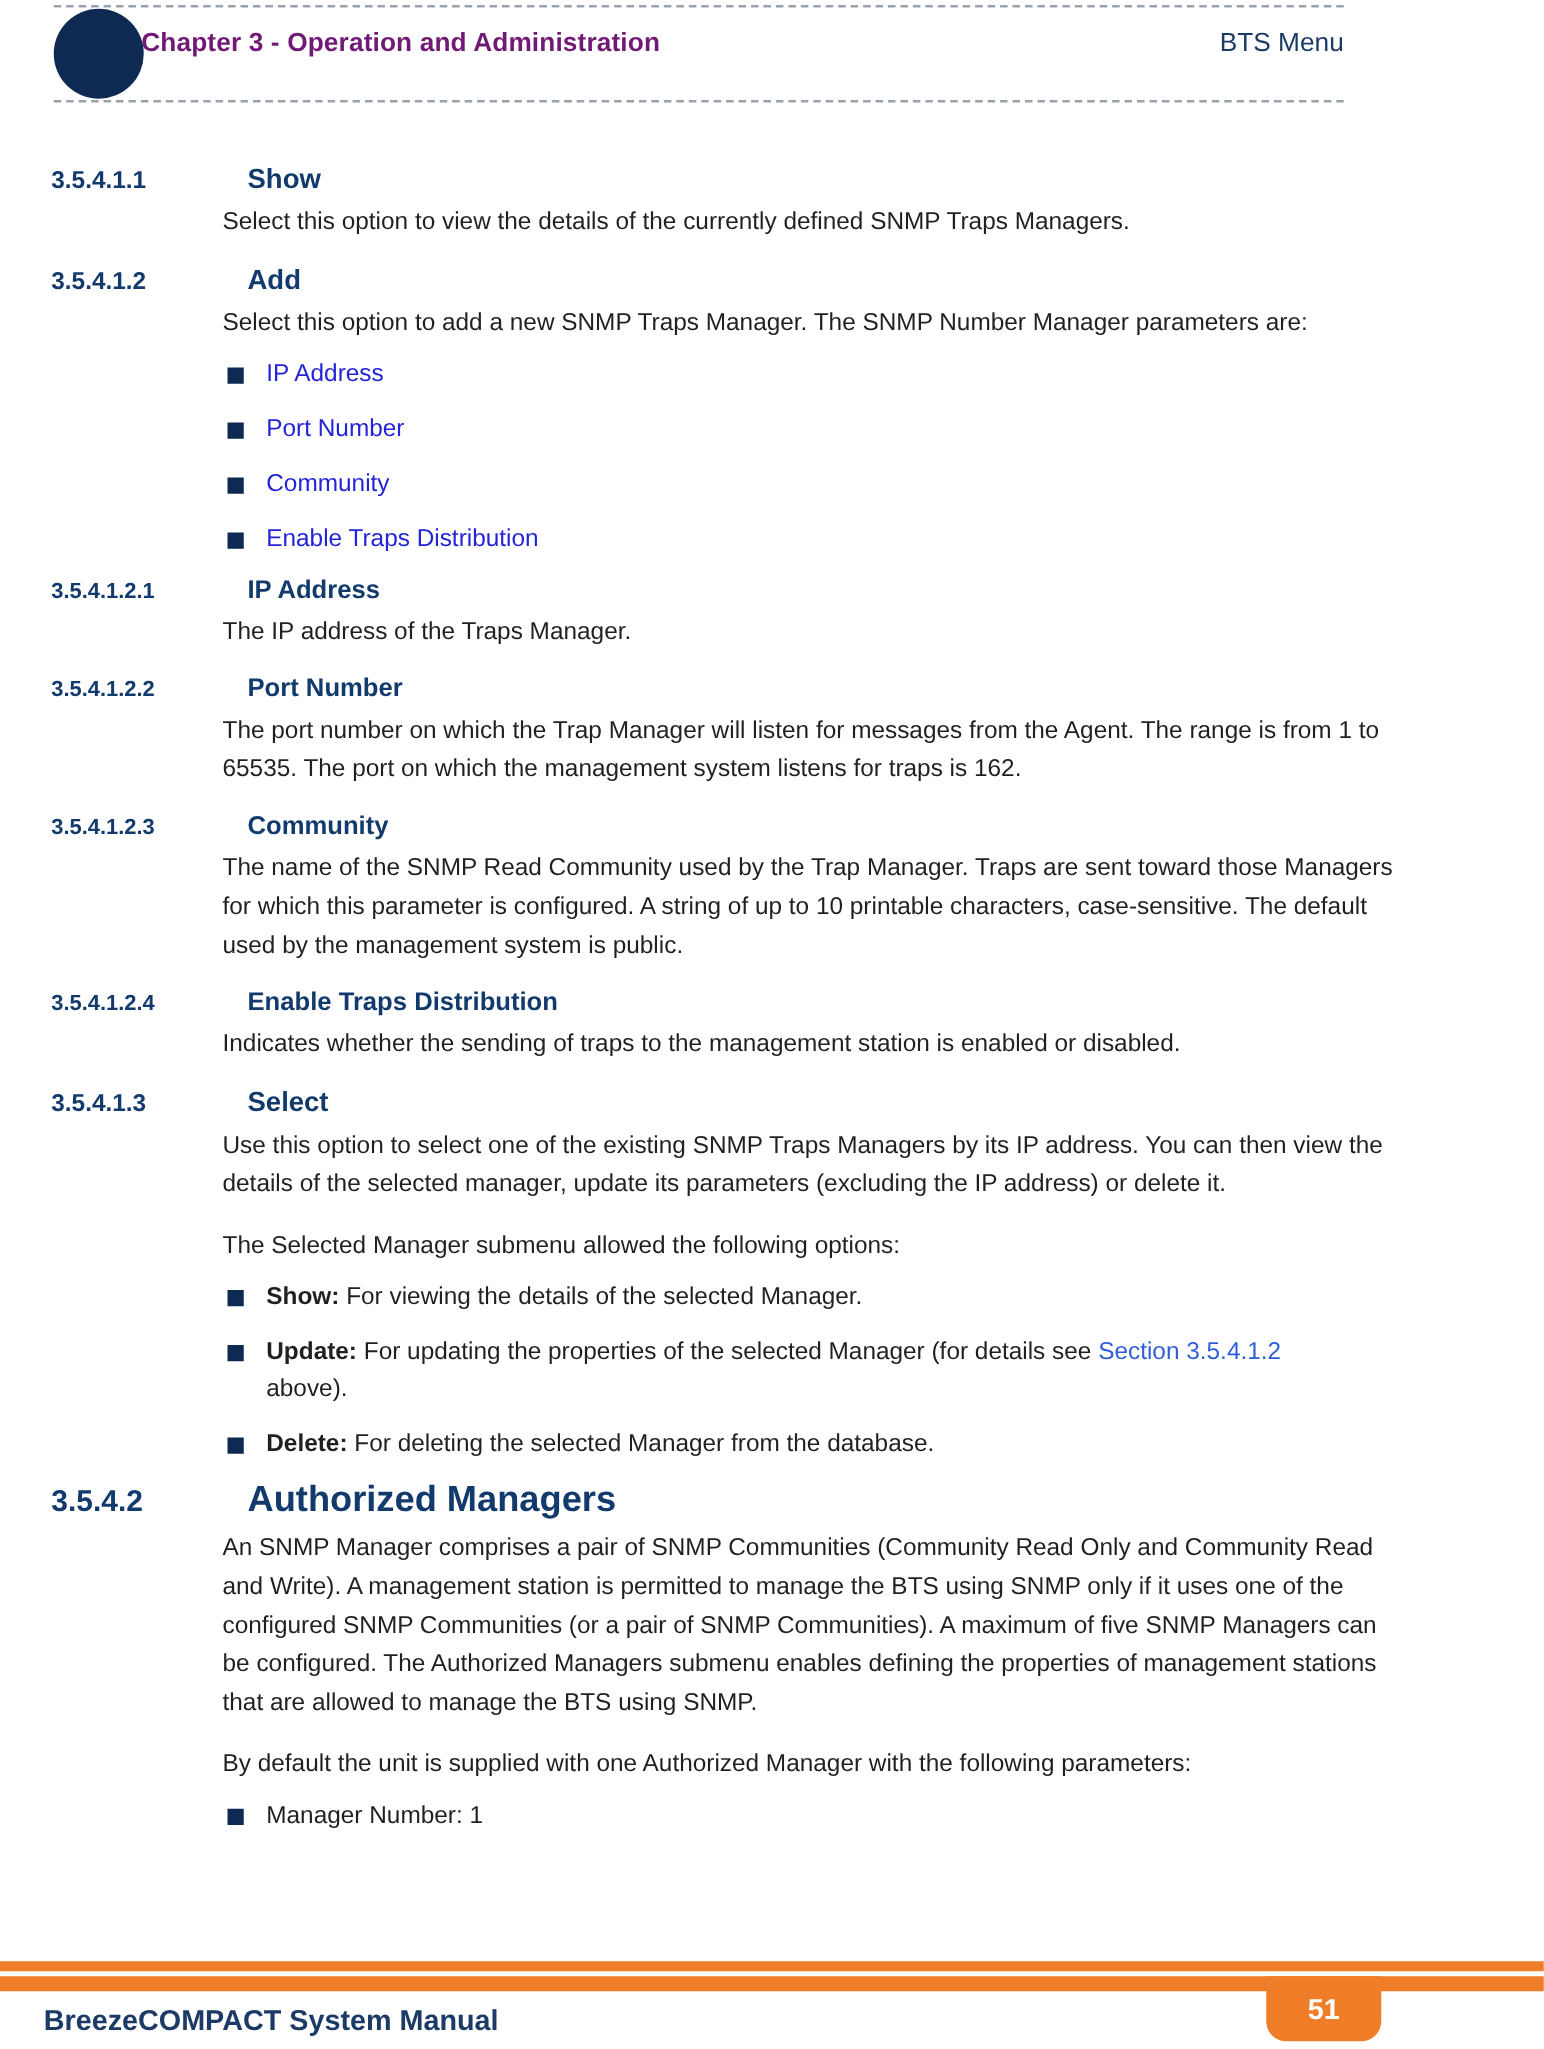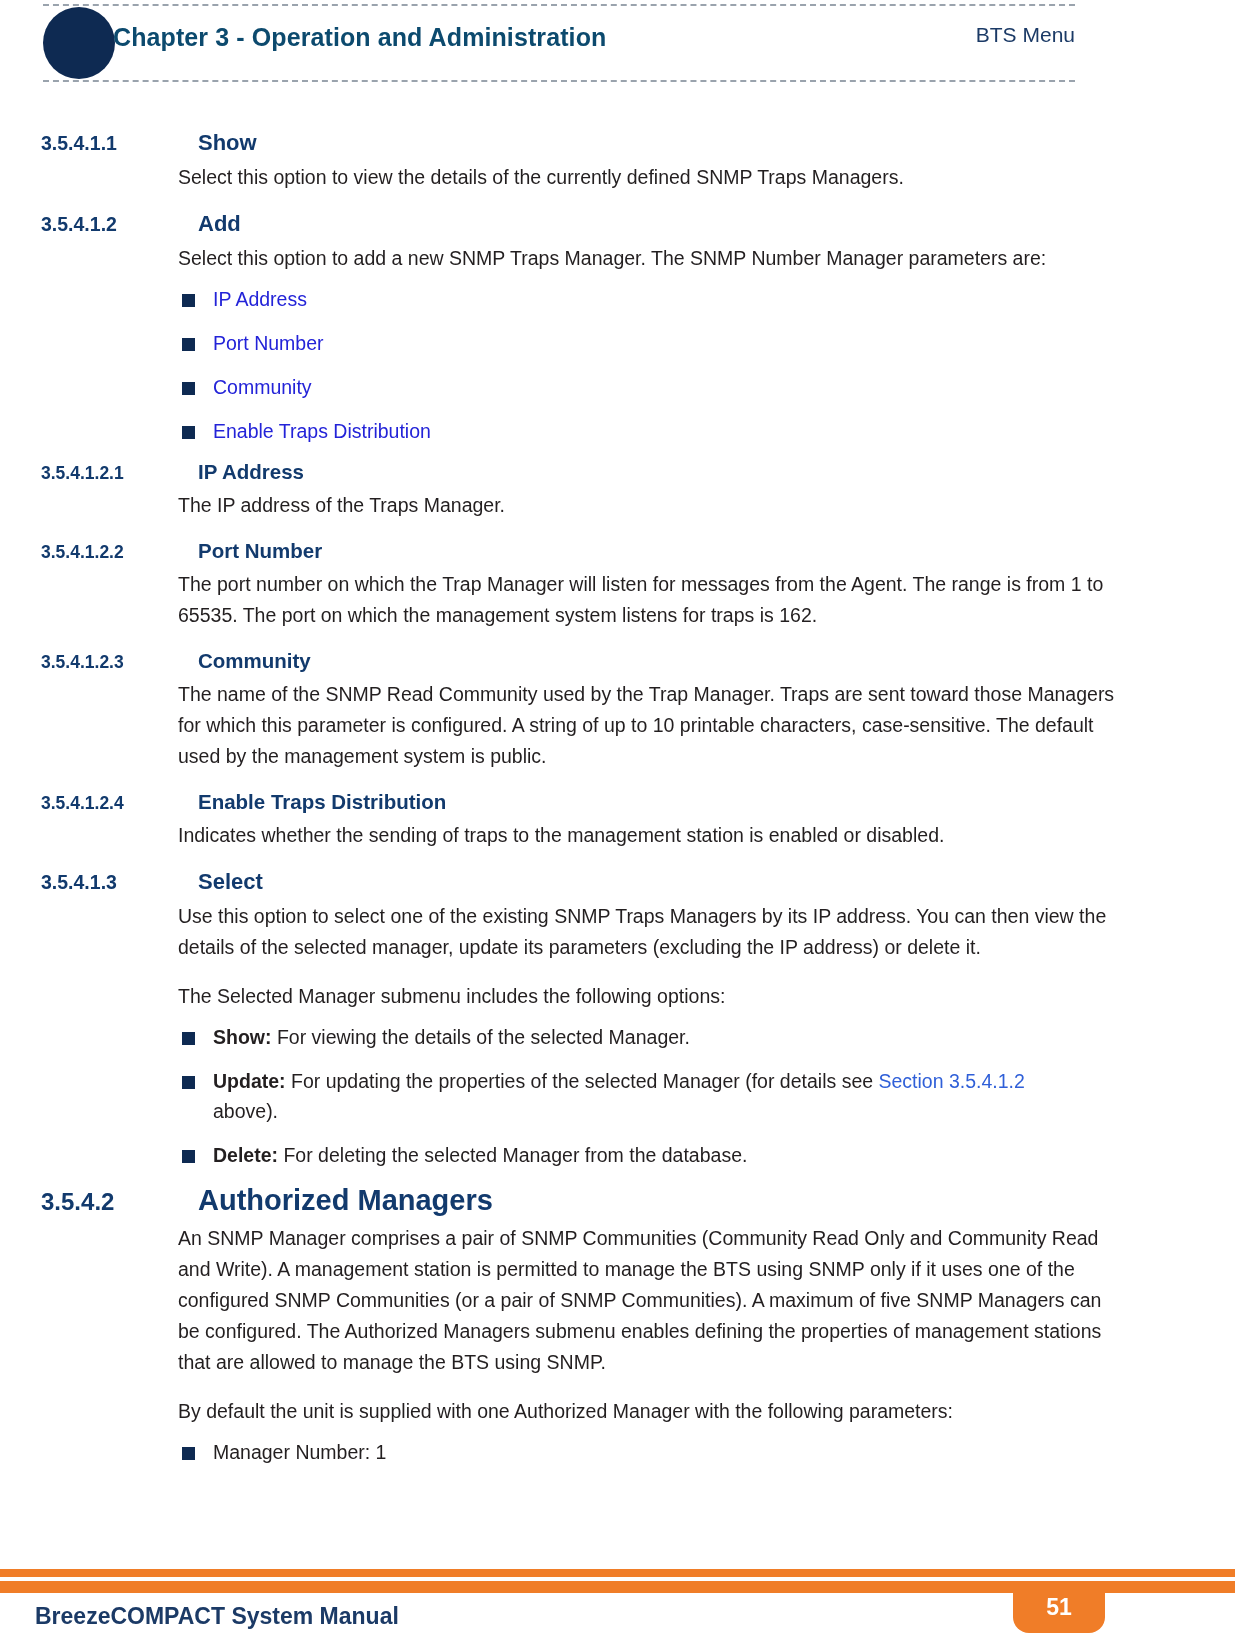--- a/index.html
+++ b/index.html
@@ -40,23 +40,23 @@
     top: 7px;
     width: 72px;
     height: 72px;
     border-radius: 50%;
     background: #0e2a52;
   }
   .header-chapter {
     position: absolute;
     left: 113px;
     top: 23px;
-    font-size: 25px;
-    font-weight: bold;
-    color: #0c4a6e;
+    font-size: 21px;
+    font-weight: bold;
+    color: #701a75;
     letter-spacing: 0.1px;
     white-space: nowrap;
   }
   .header-right {
     position: absolute;
     right: 160px;
     top: 23px;
     font-size: 21px;
     font-weight: normal;
     color: #1b3a66;
@@ -277,21 +277,21 @@
     </div>
     <p class="body-para">Indicates whether the sending of traps to the management station is enabled or disabled.</p>
   </div>
 
   <div class="section">
     <div class="heading-row h4">
       <span class="heading-num">3.5.4.1.3</span>
       <span class="heading-title">Select</span>
     </div>
     <p class="body-para">Use this option to select one of the existing SNMP Traps Managers by its IP address. You can then view the details of the selected manager, update its parameters (excluding the IP address) or delete it.</p>
-    <p class="body-para tight">The Selected Manager submenu includes the following options:</p>
+    <p class="body-para tight">The Selected Manager submenu allowed the following options:</p>
     <ul class="bullet-list">
       <li class="bullet-item">
         <span class="sq"></span>
         <span class="bullet-strong">Show:</span><span> For viewing the details of the selected Manager.</span>
       </li>
       <li class="bullet-item">
         <span class="sq"></span>
         <span class="bullet-strong">Update:</span><span> For updating the properties of the selected Manager (for details see </span><a class="inline-link">Section 3.5.4.1.2</a><span> above).</span>
       </li>
       <li class="bullet-item">

